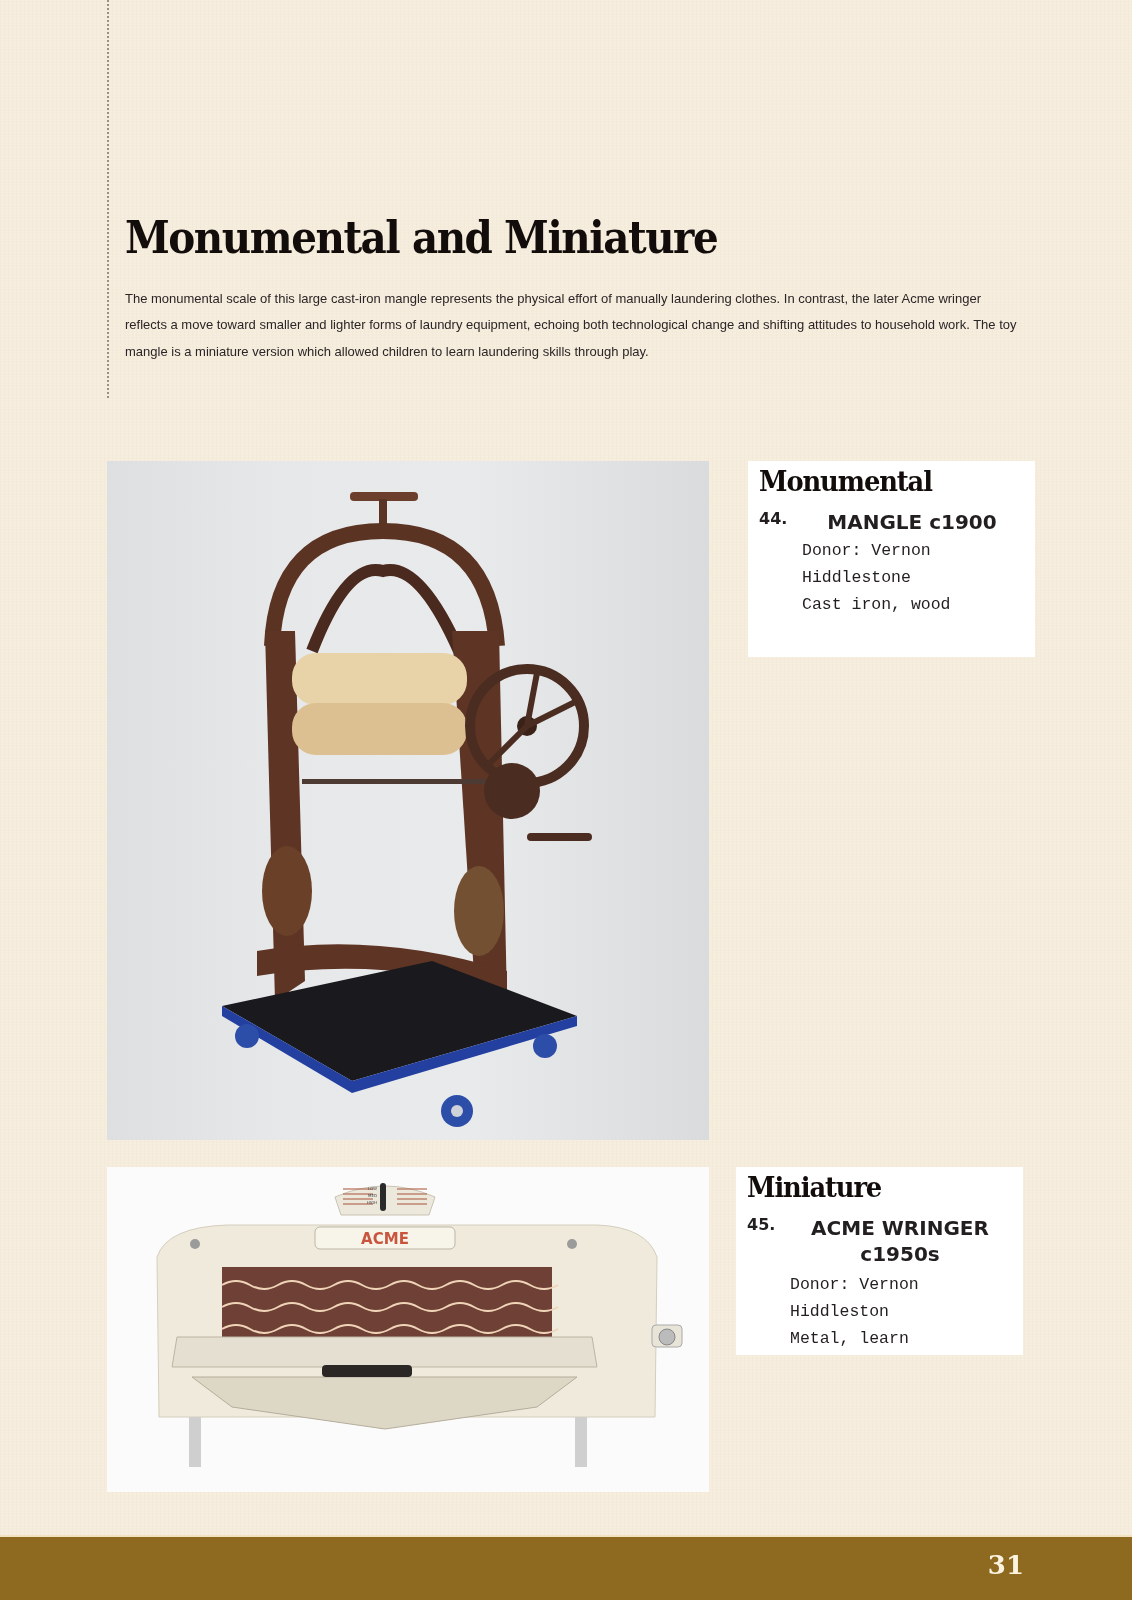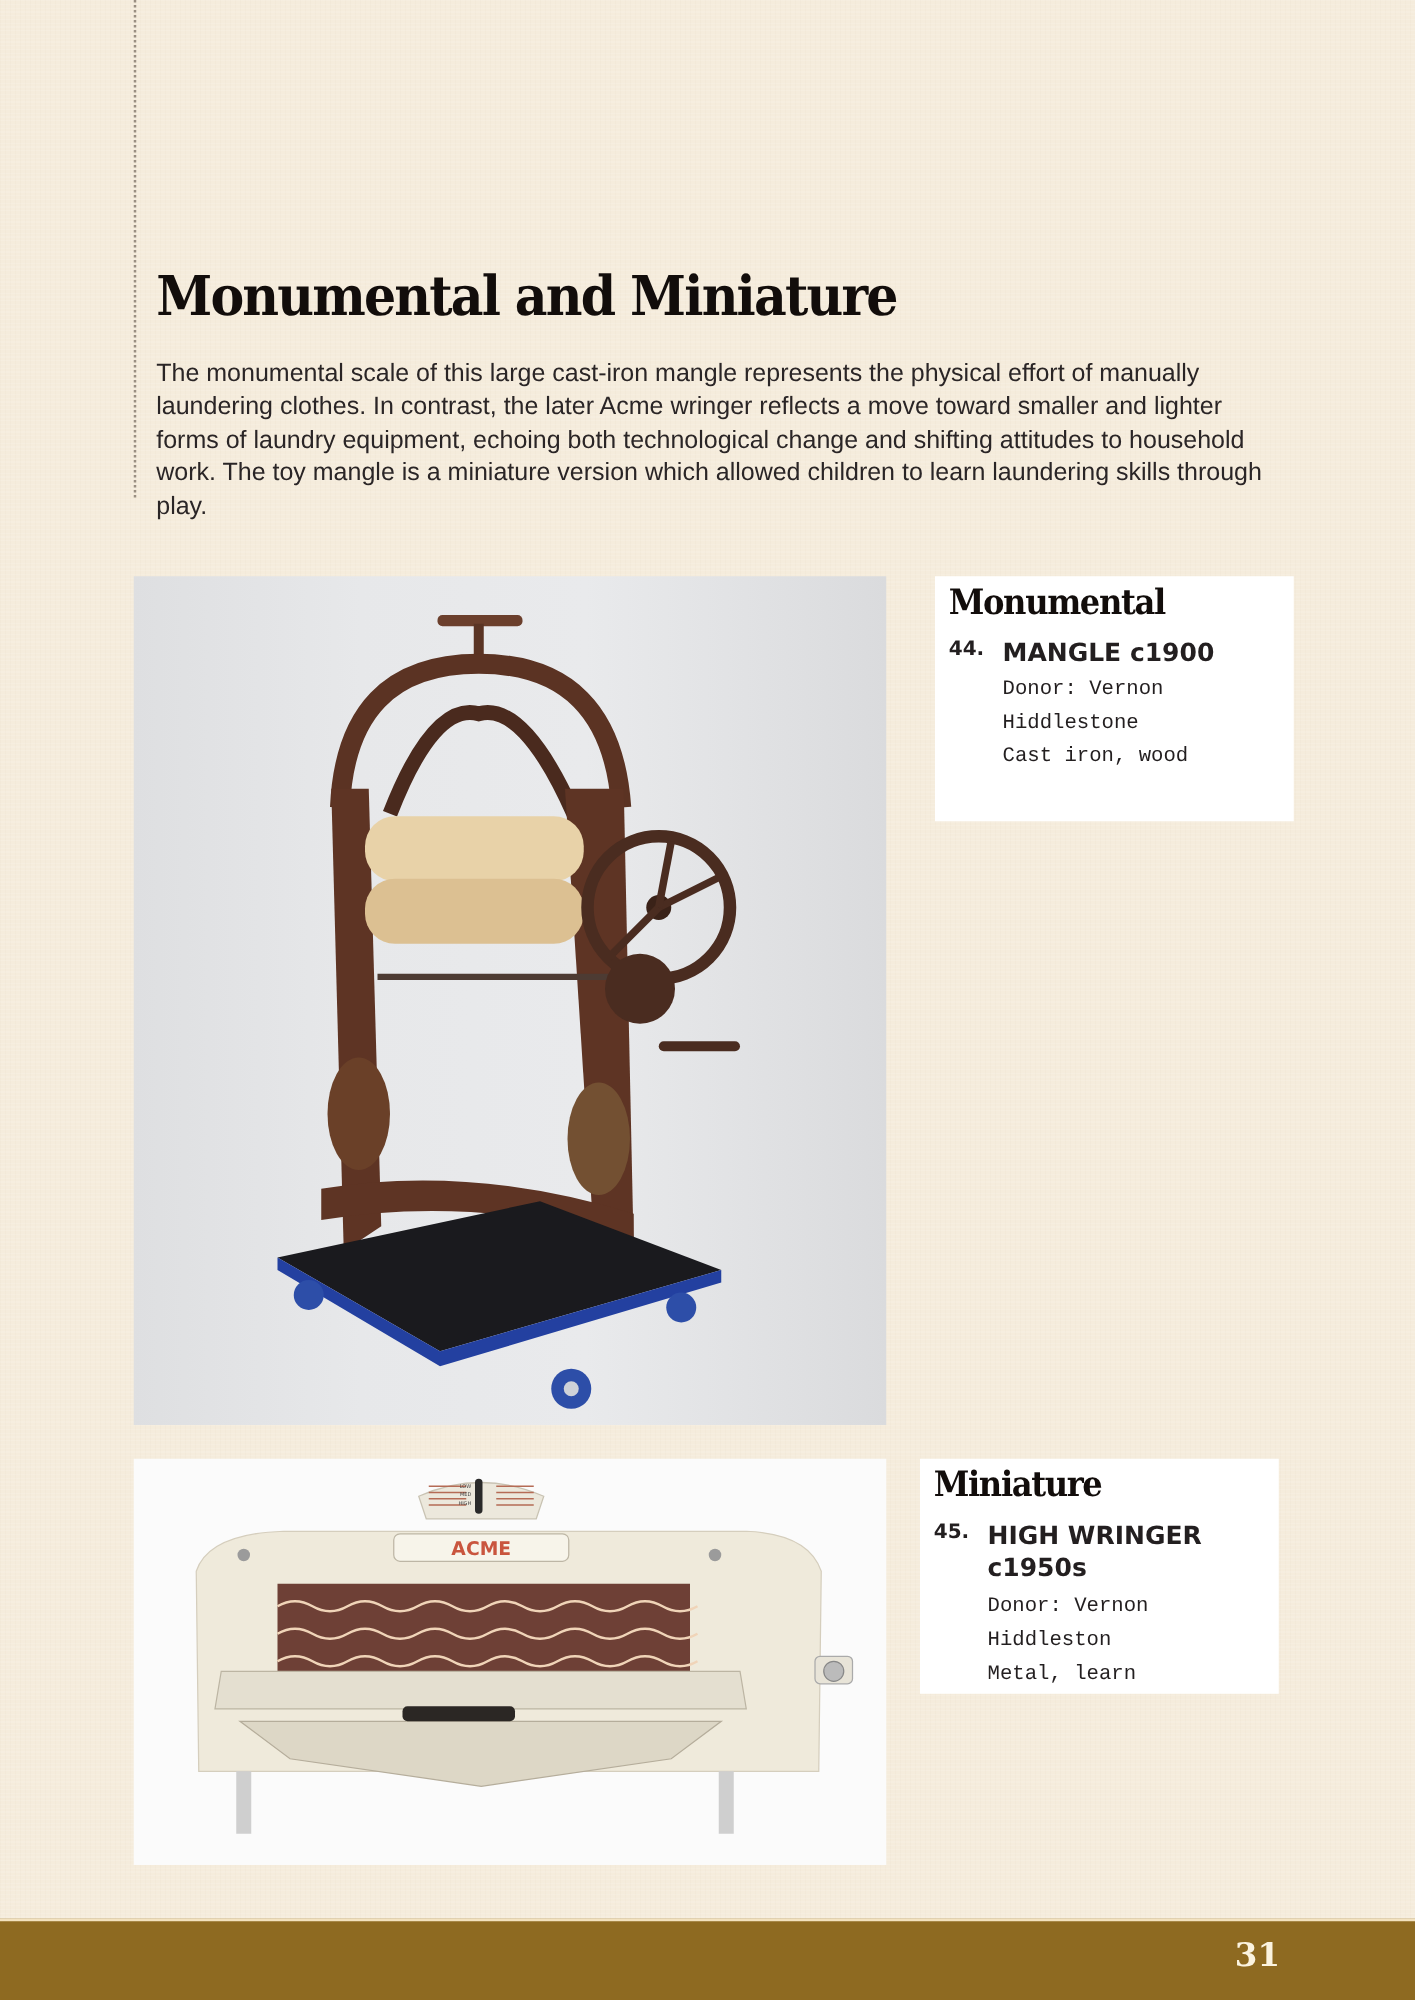--- a/index.html
+++ b/index.html
@@ -17,21 +17,21 @@
     border-left:2px dotted #9a8f82;
   }
   .page-title {
     position:absolute; left:125px; top:212px; margin:0;
     font-family:"DejaVu Serif", serif; font-weight:900; font-size:44px;
     letter-spacing:-1.6px; color:#120d0b;
     transform:scaleX(0.92); transform-origin:left;
   }
   .intro {
     position:absolute; left:125px; top:286px; width:900px; margin:0;
-    font-family:"Liberation Sans", sans-serif; font-size:20px; line-height:26.4px;
+    font-family:"Liberation Sans", sans-serif; font-size:13px; line-height:26.4px;
     color:#2a2526;
   }
   .photo {
     position:absolute; overflow:hidden;text-align:right;
   }
   .photo-mangle {
     left:107px; top:461px; width:602px; height:679px;
     background:linear-gradient(90deg,#dedfe1 0%,#e7e8ea 30%,#e9eaec 60%,#dadbdd 100%);
   }
   .photo-wringer {
@@ -47,21 +47,21 @@
     font-family:"DejaVu Serif", serif; font-weight:900; font-size:28px;
     letter-spacing:-1.2px; color:#120d0b;
     transform:scaleX(0.92); transform-origin:left;
   }
   .item-num {
     position:absolute; left:11px;
     font-family:"DejaVu Sans", sans-serif; font-weight:bold; font-size:16px; color:#231f20;
   }
   .item-title {
     position:absolute; left:54px; width:220px;
-    font-family:"DejaVu Sans", sans-serif; font-weight:bold; font-size:20px; line-height:26px; color:#231f20;
+    font-family:"DejaVu Sans", sans-serif; font-weight:bold; font-size:20px; line-height:26px; color:#231f20;text-align:center;
   }
   .item-meta {
     position:absolute; left:54px; width:220px;
     font-family:Liberation Mono, monospace; font-size:16.5px; line-height:27px; color:#231f20;
   }
   .footer {
     position:absolute; left:0; top:1535px; width:1132px; height:65px;
     background:#8e6a21;
     border-top:2px solid #f3e2bf;
   }
@@ -169,21 +169,21 @@
 
     <rect x="82" y="250" width="12" height="50" fill="#cfcfcf"></rect>
     <rect x="468" y="250" width="12" height="50" fill="#cfcfcf"></rect>
   </svg>
 </div>
 
 <div class="card card-wringer">
   <h2 class="card-heading">Miniature</h2>
   <span class="item-num" style="top:48px;">45.</span>
   <div class="item-title" style="top:48px;">
-    <div>HIGH WRINGER</div>
+    <div>ACME WRINGER</div>
     <div>c1950s</div>
   </div>
   <div class="item-meta" style="top:104px;">
     <div>Donor: Vernon</div>
     <div>Hiddleston</div>
     <div>Metal, learn</div>
   </div>
 </div>
 
 <div class="footer">

